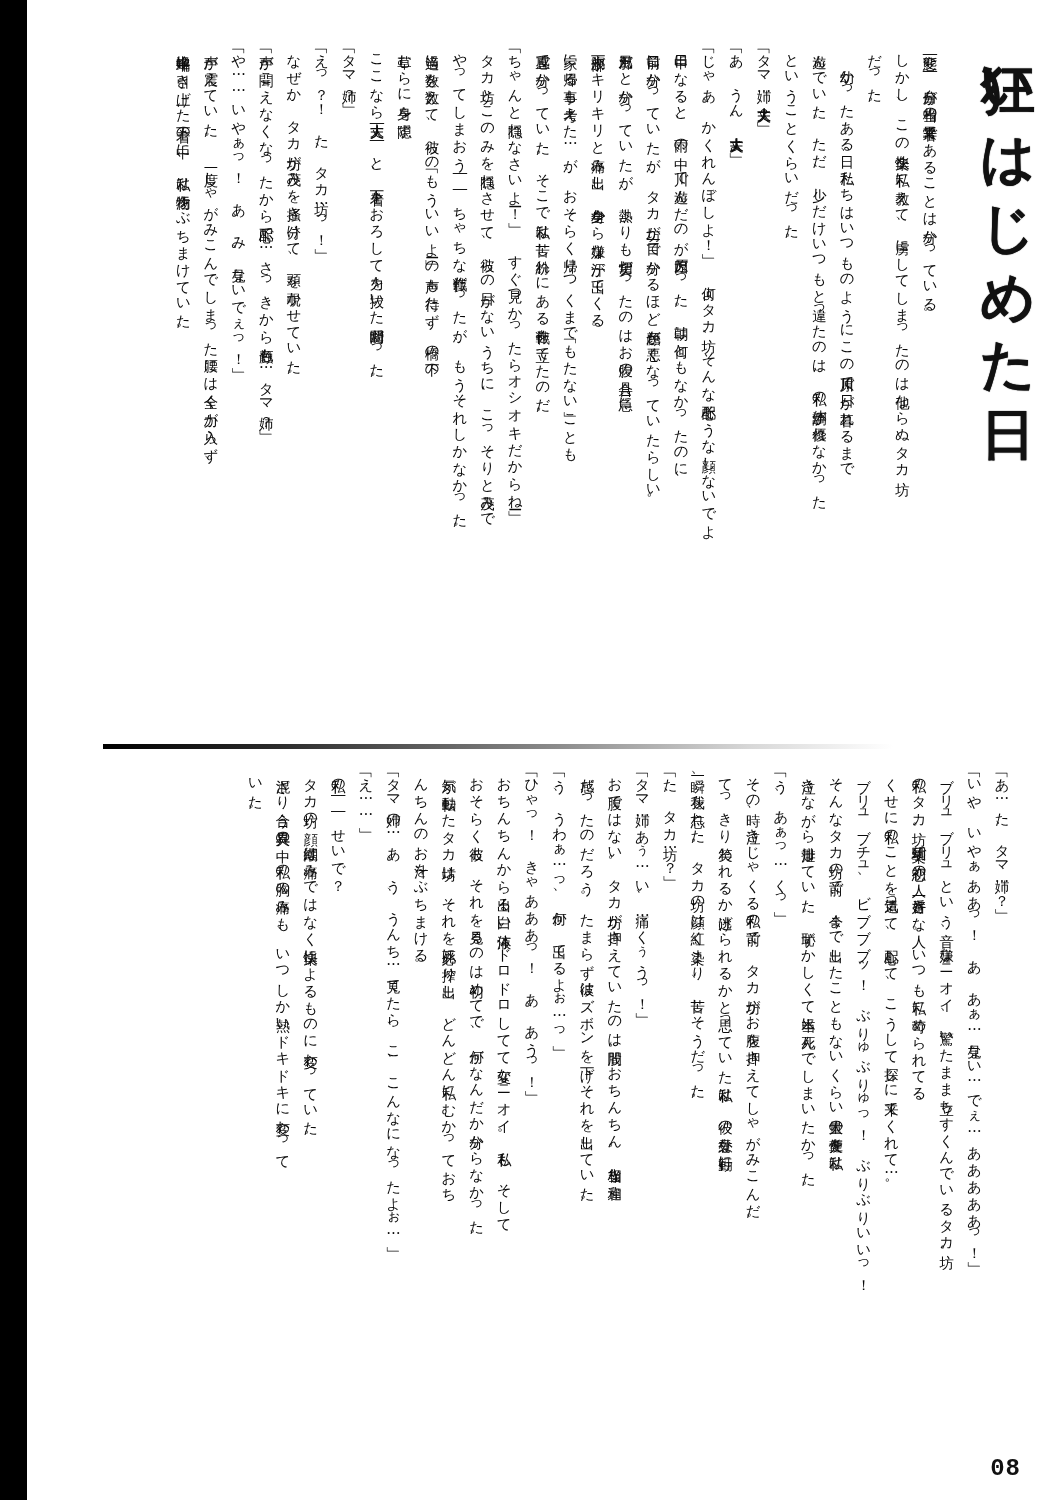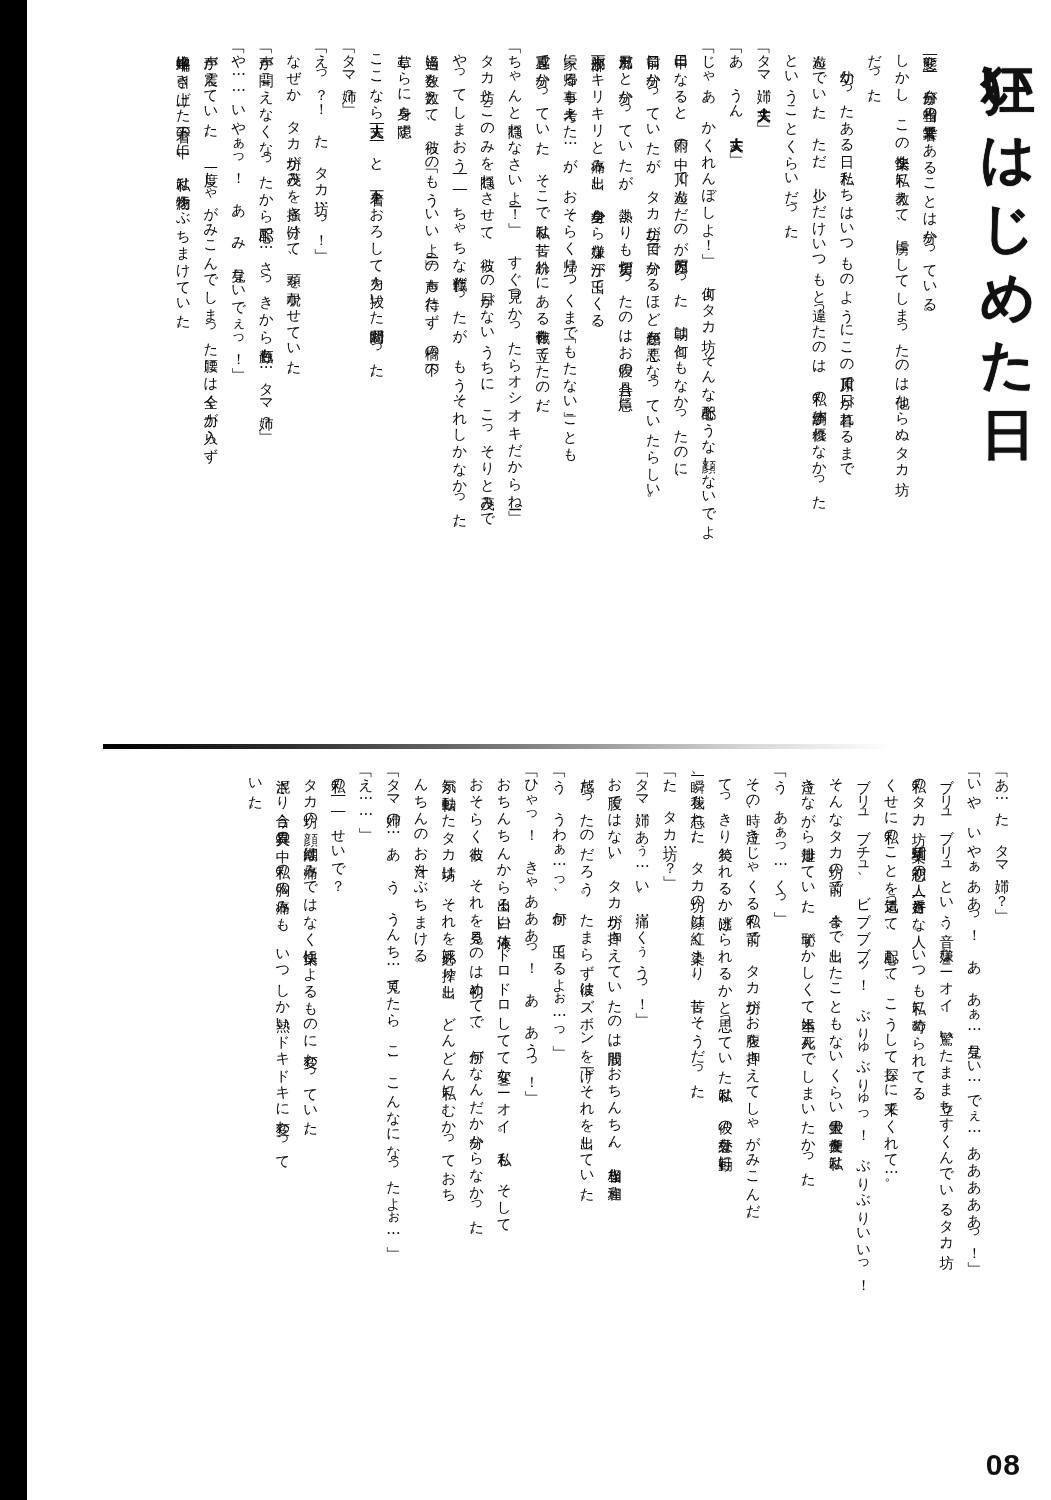--- a/index.html
+++ b/index.html
@@ -72,23 +72,23 @@
     top: 744px;
     width: 790px;
     height: 5px;
     background: linear-gradient(to right, #000000 0%, #2b2b2b 22%, #8d8d8d 58%, #d8d8d8 82%, #ffffff 100%);
   }
   
   .page-number {
     position: absolute;
     right: 30px;
     bottom: 18px;
-    font-family: Liberation Sans, sans-serif;
+    font-family: Liberation Mono, monospace;
     font-weight: bold;
-    font-size: 30px;
+    font-size: 24px;
     letter-spacing: 1px;
     color: #111111;
   }
 </style>
 </head>
 <body>
 
 <div class="page">
 
   <div class="edge-bar"></div>

